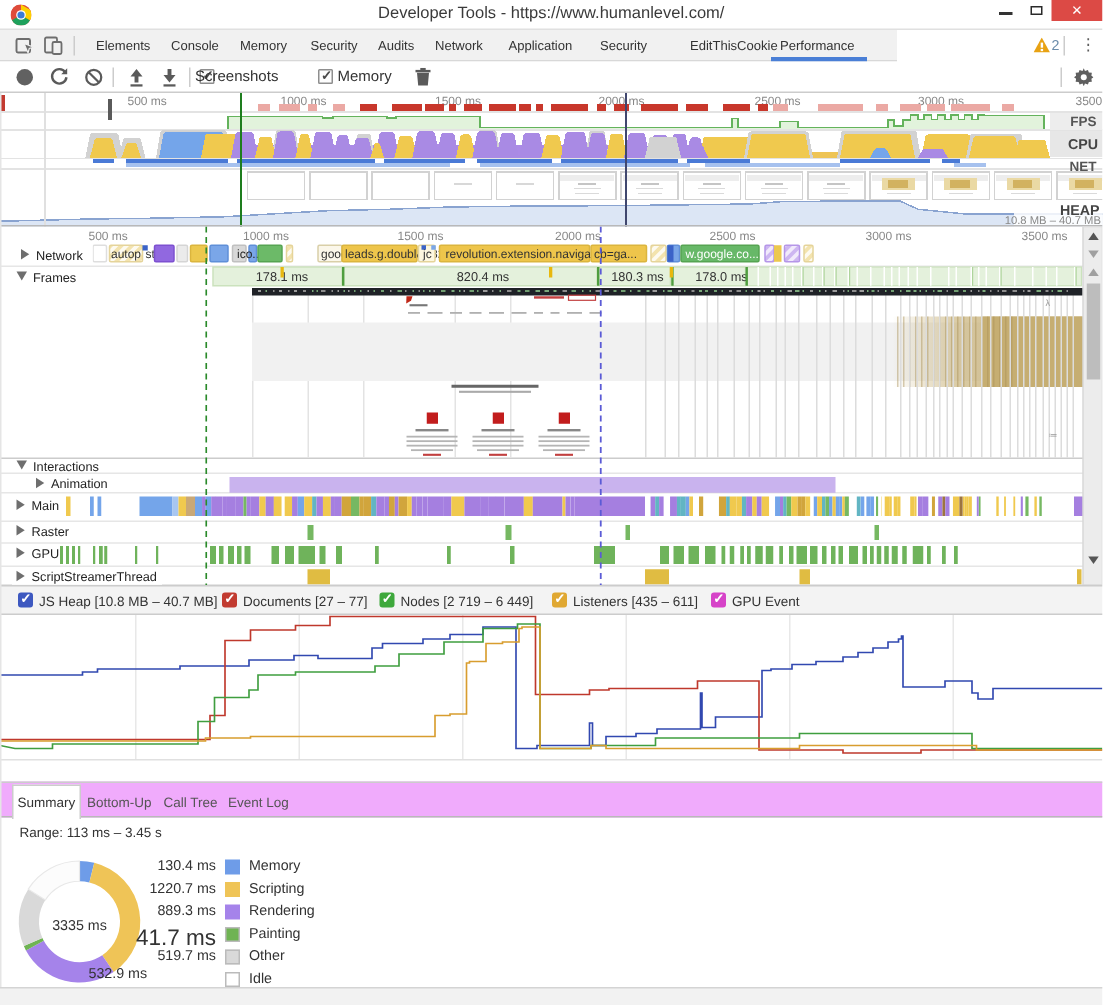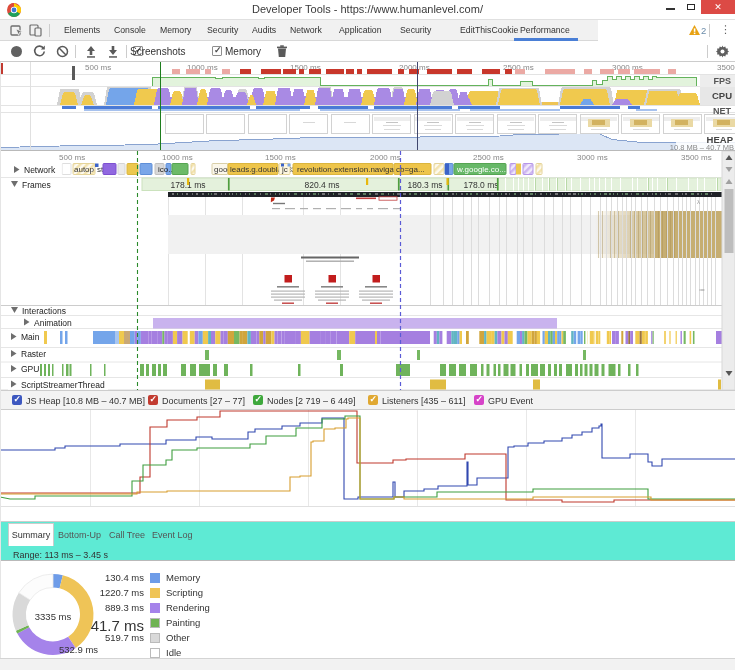--- a/index.html
+++ b/index.html
@@ -857,21 +857,21 @@
     <line x1="417.5" y1="0" x2="417.5" y2="96" stroke="#e8e8e8" stroke-width="1"></line>
     <line x1="526.5" y1="0" x2="526.5" y2="96" stroke="#e8e8e8" stroke-width="1"></line>
     <line x1="635.5" y1="0" x2="635.5" y2="96" stroke="#e8e8e8" stroke-width="1"></line>
     <line x1="0" y1="96.5" x2="735" y2="96.5" stroke="#e0e0e0" stroke-width="1"></line>
     <polyline points="0,40 55,40 55,38 65,38 65,36 120,36 120,34 166,34 166,30 196,30 196,27 212,27 212,29 248,29 248,22 255,22 255,19 282,19 282,16 300,16 300,13 322,13 322,8 344,8 344,89 358,89 358,87 393,87 393,72 395,72 395,87 404,87 404,81 424,81 424,79 438,79 438,76 467,76 467,52 468,52 468,75 477,75 477,68 508,68 508,37 514,37 514,36 528,36 528,33 544,33 544,31 562,31 562,28 572,28 572,25 582,25 582,22 592,22 592,18 599,18 599,16 601,16 601,14 602,14 602,48 630,48 630,44 648,44 648,52 652,52 652,56 662,56 662,49 735,49" fill="none" stroke="#3148b0" stroke-width="1.1"></polyline>
     <polyline points="0,83 140,83 140,67 150,67 150,17 167,17 167,10 197,10 197,7 220,7 220,1 357,1 357,53 393,53 393,50 406,50 406,49 465,49 465,44 506,44 506,90 562,90 562,92 614,92 614,90 735,90" fill="none" stroke="#bf382c" stroke-width="1.1"></polyline>
     <polyline points="0,87 10,89 35,89 35,86 132,86 132,71 143,71 143,55 166,55 166,50 172,50 172,40 197,40 197,38 250,38 250,34 266,34 266,26 296,26 296,18 322,18 322,9 345,9 345,6 360,6 360,89 394,89 394,87 437,87 437,82 533,82 533,79 648,79 648,89 735,89" fill="none" stroke="#3f9e3f" stroke-width="1.1"></polyline>
     <polyline points="0,84 137,84 137,82 167,82 167,81 290,81 290,67 300,67 300,66 311,66 311,32 313,32 313,31 324,31 324,19 335,19 335,18 346,18 346,9 348,9 348,8 360,8 360,89 394,89 394,87 404,87 404,89 533,89 533,87 651,87 651,90 735,90" fill="none" stroke="#d89d2e" stroke-width="1.1"></polyline>
   </svg>
 
-<div class="abs" style="left:0;top:521px;width:735px;height:40px;background:#5eead4;border-top:1px solid #ccc;border-bottom:1px solid #b9b9b9;font-size:9px;color:#555">
+<div class="abs" style="left:0;top:521px;width:735px;height:24px;background:#f0abfc;border-top:1px solid #ccc;border-bottom:1px solid #b9b9b9;font-size:9px;color:#555">
  <div class="abs" style="left:8px;top:1px;width:46px;height:23px;background:#fff;border:1px solid #ccc;border-bottom:none;color:#333;text-align:center;line-height:22px">Summary</div>
  <span class="abs" style="left:58px;top:8px">Bottom-Up</span>
  <span class="abs" style="left:109px;top:8px">Call Tree</span>
  <span class="abs" style="left:152px;top:8px">Event Log</span>
 </div>
 <div class="abs" style="left:13px;top:550px;font-size:9px;color:#333">Range: 113 ms – 3.45 s</div>
 <svg width="735" height="109" style="position:absolute;left:0;top:561px">
     <path d="M 53.00,13.00 A 40.5,40.5 0 0 1 62.85,14.22 L 59.57,27.31 A 27,27 0 0 0 53.00,26.50 Z" fill="#6e9ce8"></path>
     <path d="M 62.85,14.22 A 40.5,40.5 0 0 1 75.73,87.02 L 68.15,75.85 A 27,27 0 0 0 59.57,27.31 Z" fill="#efc457"></path>
     <path d="M 75.73,87.02 A 40.5,40.5 0 0 1 17.29,72.60 L 29.19,66.23 A 27,27 0 0 0 68.15,75.85 Z" fill="#a583ea"></path>

